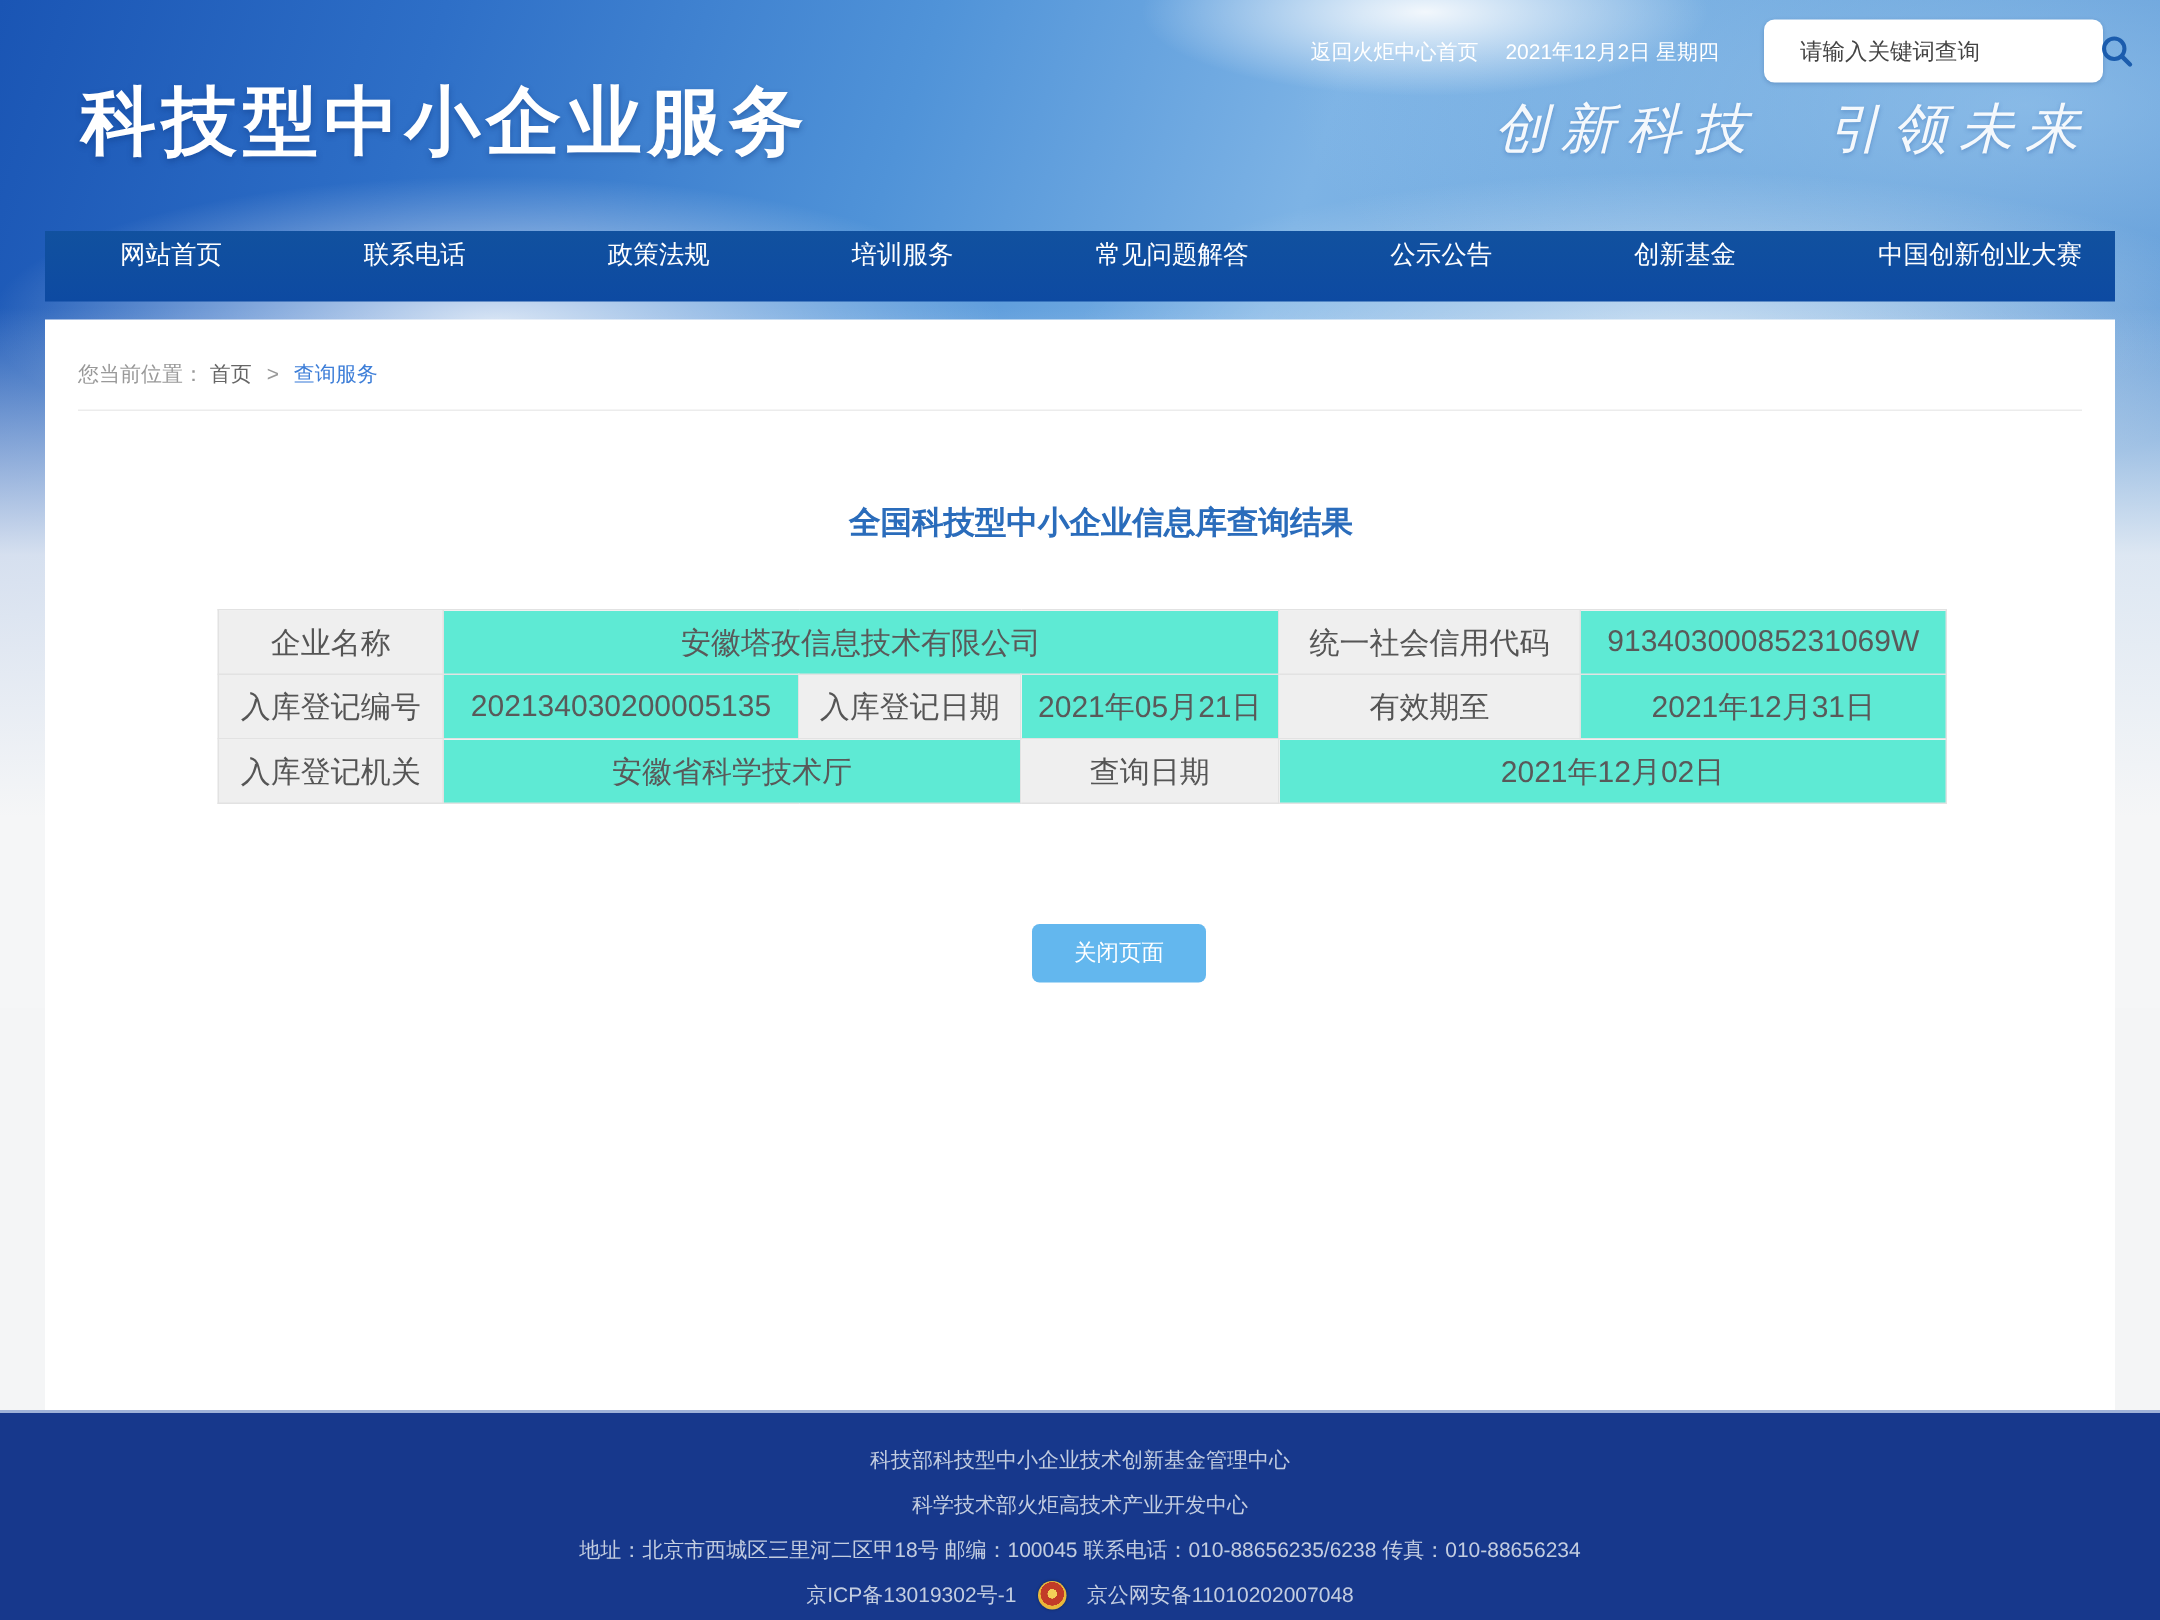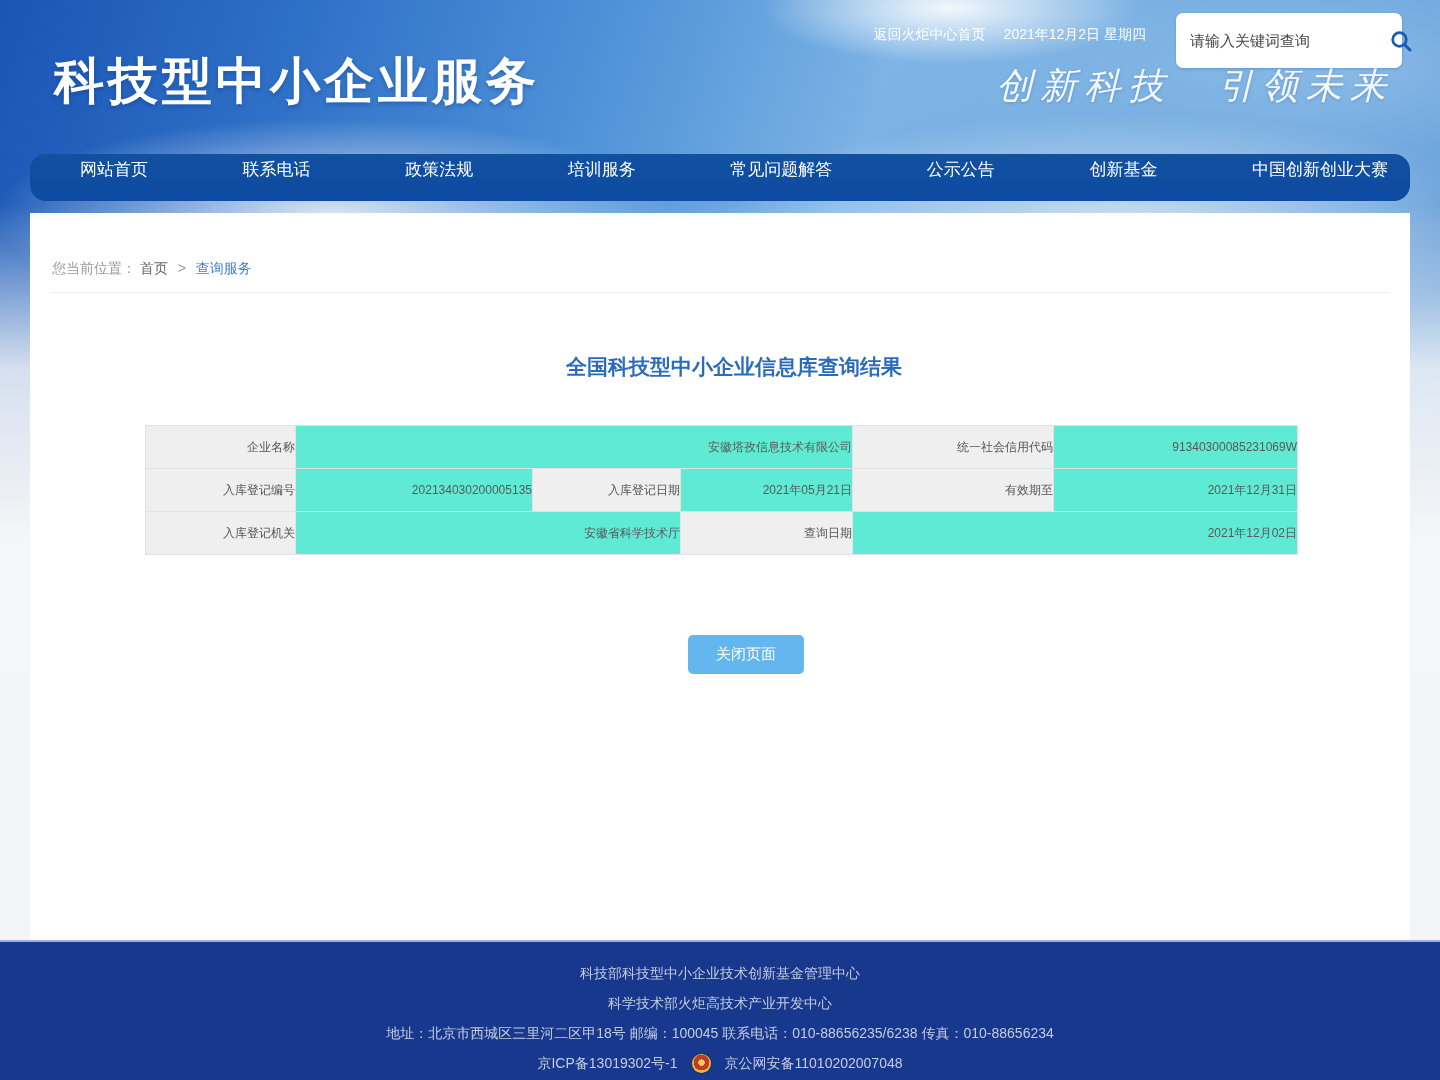--- a/index.html
+++ b/index.html
@@ -29,23 +29,23 @@
     margin-left: 20px;
   }
   .top-right {
     position: absolute; top: 26px; right: 294px;
     display: flex; gap: 18px; align-items: center;
     color: #ffffff; font-size: 14px; white-space: nowrap;
   }
   .top-right a { color: #ffffff; text-decoration: none; cursor: pointer; text-align: center; }
   .search-box {
     position: absolute; top: 13px; right: 38px;
-    width: 226px; height: 55px; background: #ffffff;
+    width: 226px; height: 42px; background: #ffffff;
     border-radius: 7px; display: flex; align-items: center;
-    padding: 0 10px 0 14px; box-shadow: 0 1px 3px rgba(20,60,120,0.25);
+    padding: 0 10px 0 24px; box-shadow: 0 1px 3px rgba(20,60,120,0.25);
   }
   .search-box input {
     flex: 1; border: none; outline: none; font-size: 15px; color: #333;
     font-family: "Liberation Sans", sans-serif; background: transparent;
   }
   .search-box input::placeholder { color: #444; opacity: 1; }
   .search-icon { display: inline-flex; cursor: pointer; }
   .slogan {
     position: absolute; top: 62px; right: 46px;
     font-family: "DejaVu Serif", serif; font-style: italic;
@@ -53,55 +53,54 @@
     color: rgba(255,255,255,0.93);
     text-shadow: 0 1px 3px rgba(40,90,160,0.35);
   }
 
   
   .nav {
     position: absolute; top: 154px; left: 30px; right: 30px; height: 47px;
     background: linear-gradient(to bottom, #11519f, #0d4aa2);
     display: flex; justify-content: space-between; align-items: center;
     padding: 0 10px 16px 38px;
-    border-radius: 16px;
   }
   .nav a {
     color: #ffffff; font-size: 17px; text-decoration: none;
     padding: 0 12px; cursor: pointer; white-space: nowrap;
   }
 
   
   .panel {
     position: absolute; top: 213px; left: 30px; right: 30px; height: 727px;
     background: #ffffff;
   }
   .breadcrumb {
-    margin: 0 22px; padding: 47px 0 14px;
+    margin: 0 22px; padding: 28px 0 14px;
     border-bottom: 1px solid #ececec;
     font-size: 14px; color: #999;
   }
   .breadcrumb a { color: #666; text-decoration: none; cursor: pointer; }
   .breadcrumb a.current { color: #3d7ed8; }
   .breadcrumb .sep { margin: 0 6px; color: #999; }
 
   .result-title {
     margin-top: 60px; text-align: center;
     font-size: 21px; font-weight: bold; color: #2a6cbb;
     font-family: "Liberation Sans", sans-serif;
     padding-left: 28px;
   }
 
   .result-table {
     margin: 44px 0 0 115px; width: 1152px;
     border-collapse: collapse; table-layout: fixed;
   }
   .result-table td {
     height: 43px; border: 1px solid #e2e2e2;
-    font-size: 12px; color: #555; text-align: right; vertical-align: middle;
+    font-size: 20px; color: #555; text-align: center; vertical-align: middle;
     overflow: hidden; white-space: nowrap;
   }
   .result-table td.lbl { background: #efefef; }
   .result-table td.val { background: #5eead4; color: #595959; }
 
   .close-btn {
     display: block; margin: 80px 0 0 658px;
     width: 116px; height: 39px;
     background: #63b7ee; color: #ffffff; font-size: 15px;
     border: none; border-radius: 5px; cursor: pointer;

